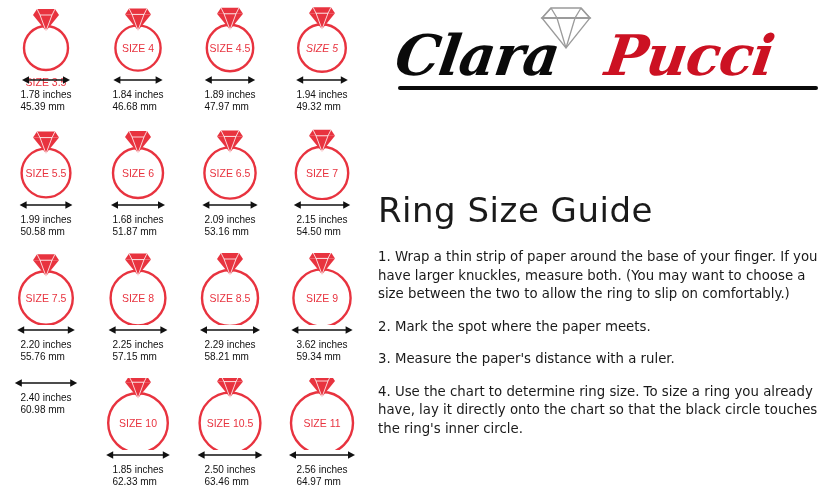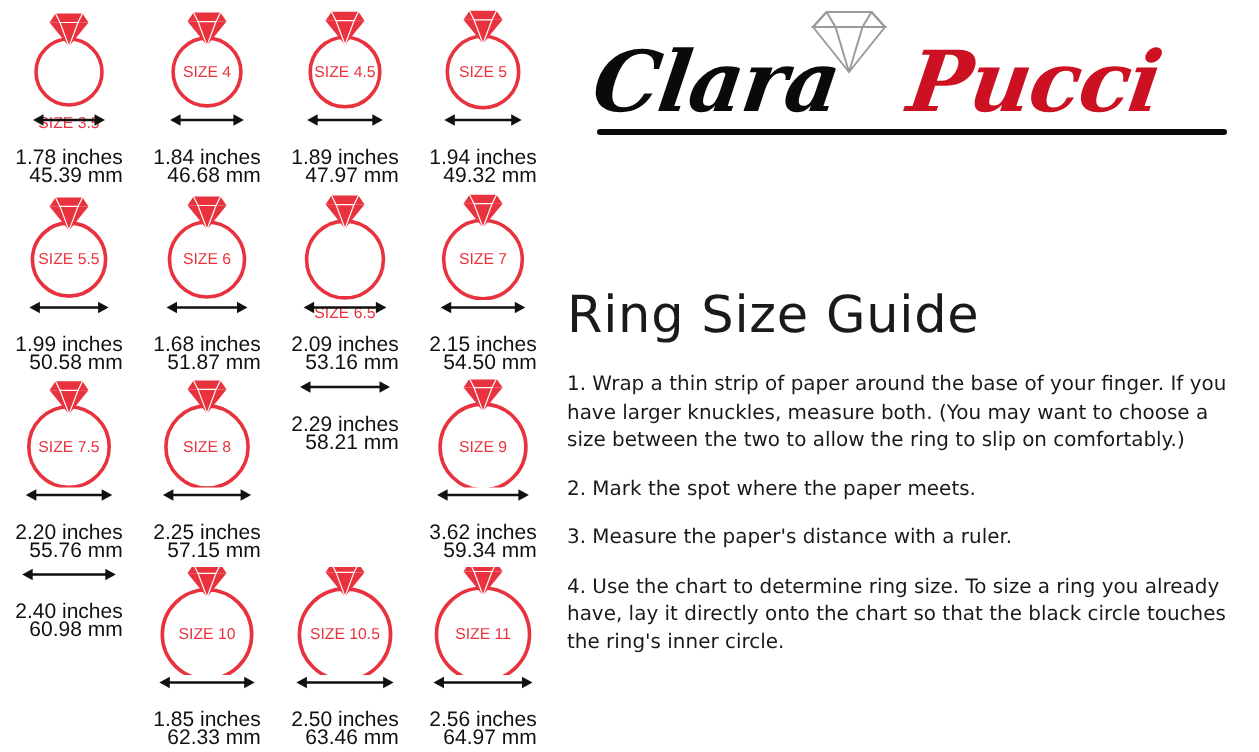--- a/index.html
+++ b/index.html
@@ -57,23 +57,23 @@
     letter-spacing: 0px;
     line-height: 12px;
   }
   .arrow-row {
     width: 82px;
     height: 14px;
     position: relative;
     margin-top: -2px;
   }
   .measure-text {
-    margin-top: 12px;
-    text-align: right;
-    font-size: 14px;
+    margin-top: 2px;
+    text-align: left;
+    font-size: 10px;
     line-height: 11.5px;
     color: #111111;
   }
 
   
   #right-panel {
     position: absolute;
     left: 368px;
     top: 0;
     width: 471px;
@@ -241,21 +241,21 @@
           <g fill="#e8333f">
             <path d="M28 10.2 L54 10.2 L50 4.199999999999999 L32 4.199999999999999 Z"></path>
             <path d="M28 10.2 L54 10.2 L41 26.2 Z"></path>
           </g>
           <g stroke="#ffffff" stroke-width="0.8" fill="none">
             <path d="M32 4.199999999999999 L35 10.2 L41 26.2"></path>
             <path d="M50 4.199999999999999 L47 10.2 L41 26.2"></path>
             <path d="M35 10.2 L47 10.2"></path>
           </g>
         </svg>
-        <div class="size-label" style="top: 39px;">SIZE 5</div>
+        <div class="size-label" style="top: 39px; font-style: italic;">SIZE 5</div>
       </div>
       <div class="arrow-row"><svg width="82" height="14" viewBox="0 0 82 14">
           <line x1="20.2" y1="7" x2="61.8" y2="7" stroke="#111" stroke-width="1.6"></line>
           <path d="M15.2 7 L22.2 3.2 L22.2 10.8 Z" fill="#111"></path>
           <path d="M66.8 7 L59.8 3.2 L59.8 10.8 Z" fill="#111"></path>
         </svg></div>
       <div class="measure-text">
         <div>1.94 inches</div>
         <div>49.32 mm</div>
       </div>
@@ -319,21 +319,21 @@
           <g fill="#e8333f">
             <path d="M28 8.399999999999999 L54 8.399999999999999 L50 2.3999999999999986 L32 2.3999999999999986 Z"></path>
             <path d="M28 8.399999999999999 L54 8.399999999999999 L41 24.4 Z"></path>
           </g>
           <g stroke="#ffffff" stroke-width="0.8" fill="none">
             <path d="M32 2.3999999999999986 L35 8.399999999999999 L41 24.4"></path>
             <path d="M50 2.3999999999999986 L47 8.399999999999999 L41 24.4"></path>
             <path d="M35 8.399999999999999 L47 8.399999999999999"></path>
           </g>
         </svg>
-        <div class="size-label" style="top: 39px; margin-top: 36px;">SIZE 6.5</div>
+        <div class="size-label" style="top: 39px;">SIZE 6.5</div>
       </div>
       <div class="arrow-row"><svg width="82" height="14" viewBox="0 0 82 14">
           <line x1="18.4" y1="7" x2="63.599999999999994" y2="7" stroke="#111" stroke-width="1.6"></line>
           <path d="M13.399999999999999 7 L20.4 3.2 L20.4 10.8 Z" fill="#111"></path>
           <path d="M68.6 7 L61.599999999999994 3.2 L61.599999999999994 10.8 Z" fill="#111"></path>
         </svg></div>
       <div class="measure-text">
         <div>2.09 inches</div>
         <div>53.16 mm</div>
       </div>
@@ -410,20 +410,35 @@
           <line x1="16.6" y1="7" x2="65.4" y2="7" stroke="#111" stroke-width="1.6"></line>
           <path d="M11.600000000000001 7 L18.6 3.2 L18.6 10.8 Z" fill="#111"></path>
           <path d="M70.4 7 L63.400000000000006 3.2 L63.400000000000006 10.8 Z" fill="#111"></path>
         </svg></div>
       <div class="measure-text">
         <div>2.25 inches</div>
         <div>57.15 mm</div>
       </div>
     </div>
     <div class="ring-cell">
+      <div class="ring-figure">
+        <svg width="82" height="72" viewBox="0 0 82 72">
+          <circle cx="41" cy="45" r="28" fill="none" stroke="#e8333f" stroke-width="2.4"></circle>
+          <g fill="#e8333f">
+            <path d="M28 6 L54 6 L50 0 L32 0 Z"></path>
+            <path d="M28 6 L54 6 L41 22 Z"></path>
+          </g>
+          <g stroke="#ffffff" stroke-width="0.8" fill="none">
+            <path d="M32 0 L35 6 L41 22"></path>
+            <path d="M50 0 L47 6 L41 22"></path>
+            <path d="M35 6 L47 6"></path>
+          </g>
+        </svg>
+        <div class="size-label" style="top: 39px;">SIZE 8.5</div>
+      </div>
       <div class="arrow-row"><svg width="82" height="14" viewBox="0 0 82 14">
           <line x1="16" y1="7" x2="66" y2="7" stroke="#111" stroke-width="1.6"></line>
           <path d="M11 7 L18 3.2 L18 10.8 Z" fill="#111"></path>
           <path d="M71 7 L64 3.2 L64 10.8 Z" fill="#111"></path>
         </svg></div>
       <div class="measure-text">
         <div>2.29 inches</div>
         <div>58.21 mm</div>
       </div>
     </div>

